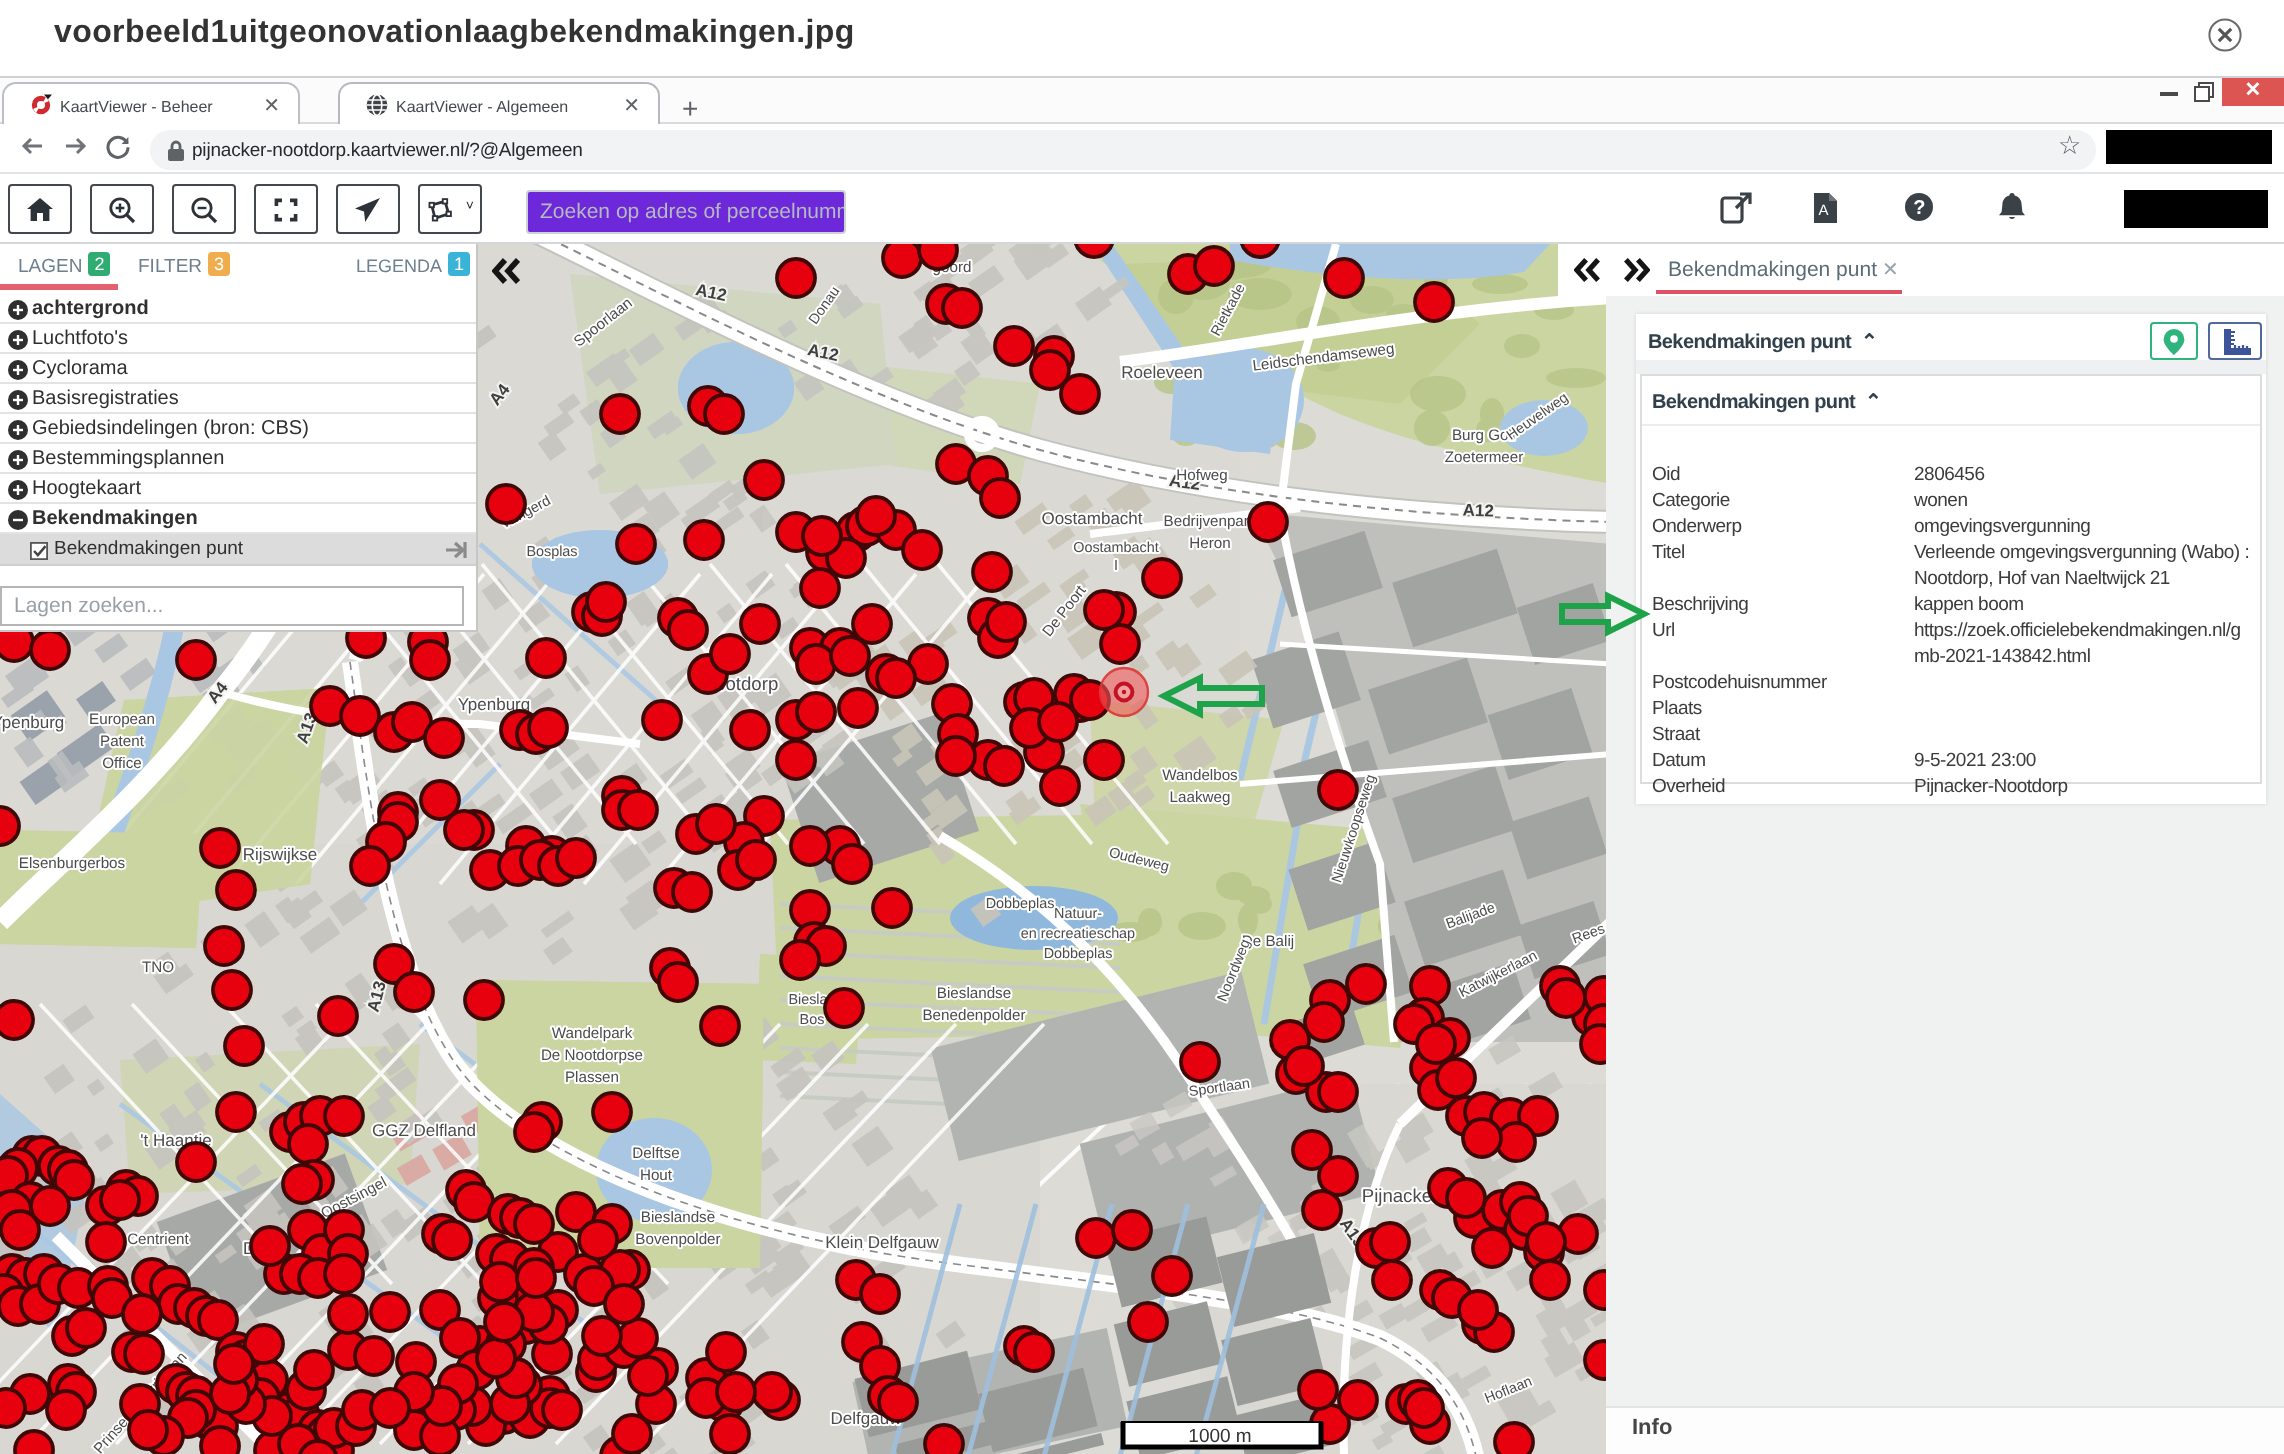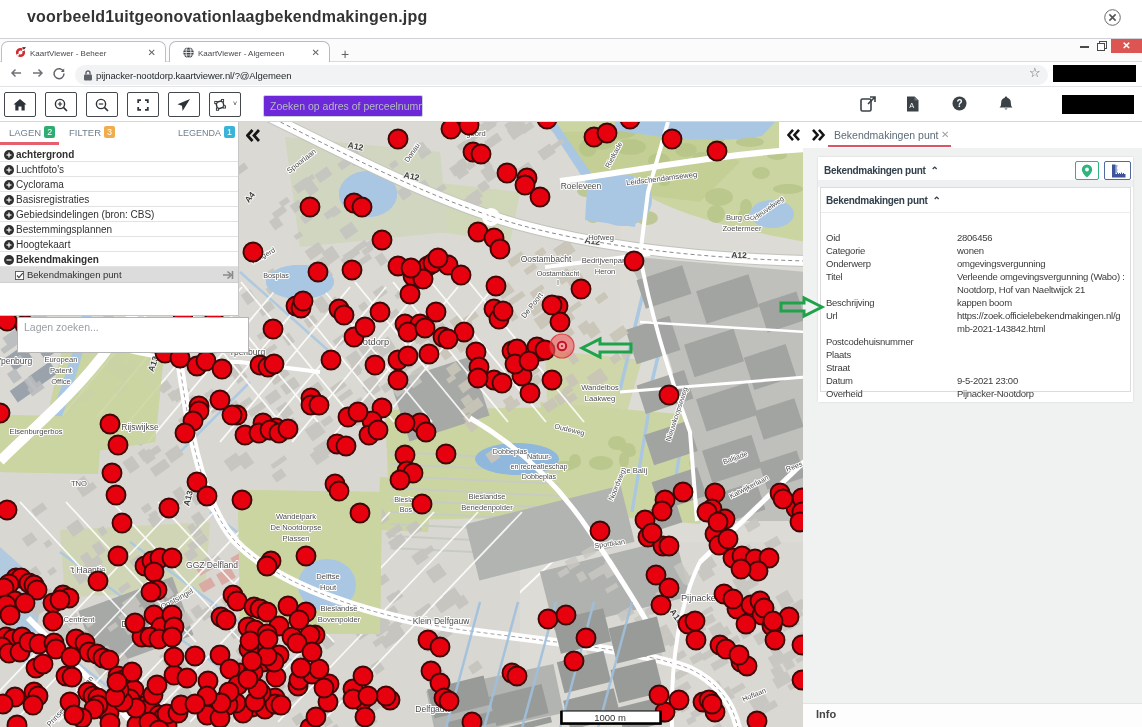--- a/index.html
+++ b/index.html
@@ -12,21 +12,21 @@
 #title { left:27px; top:8px; font-size:16px; font-weight:bold; color:#333; letter-spacing:0.2px; }
 #xclose { left:1104px; top:9px; }
 
 
 #chrome { left:0; top:38px; width:1142px; height:689px; border-top:1px solid #cfd1d4; background:#fff; }
 #tabstrip { left:0; top:0; width:1142px; height:23px; background:#fbfbfb; border-bottom:1px solid #d9dbde; }
 .tab { position:absolute; top:2px; height:21px; background:#fff; border:1px solid #bcc0c5; border-bottom:none;
   border-radius:7px 7px 0 0; font-size:8px; color:#45494e; }
 .tab .ttl { position:absolute; left:28px; top:6.5px; white-space:nowrap; }
 .tab .tx { position:absolute; right:9px; top:5px; color:#5f6368; font-size:10px; }
-#tab1 { left:1px; width:165px; }
+#tab1 { left:1px; width:149px; }
 #tab2 { left:169px; width:161px; background:#fff; border-color:#b6bac0; }
 #newtab { left:341px; top:7px; font-size:14px; color:#5f6368; }
 .winbtn { position:absolute; color:#4a4a4a; }
 #btnmin { left:1080px; top:1px; width:9px; height:8px; border-bottom:2px solid #4a4a4a; }
 #btnmax { left:1097px; top:4px; width:8px; height:8px; border:1px solid #4a4a4a; background:#fff; box-shadow:2px -2px 0 -1px #fff, 2px -2px 0 0 #4a4a4a; }
 #btnclose { left:1111px; top:0px; width:31px; height:14px; background:#dd5552; color:#fff; font-size:10px; text-align:center; line-height:14px; font-weight:bold; }
 
 #addrbar { left:0; top:23px; width:1142px; height:25px; background:#fff; border-bottom:1px solid #e2e4e7; }
 .navic { position:absolute; top:3px; color:#5f6368; font-size:14px; }
 #pill { position:absolute; left:75px; top:2.5px; width:973px; height:20px; background:#f1f3f4; border-radius:10px; }
@@ -50,21 +50,21 @@
 #lpanel { position:absolute; left:0; top:0; width:239px; height:194px; background:#fff; border-right:1px solid #c6c6c6; border-bottom:1px solid #c6c6c6; }
 #ltabs { position:absolute; left:0; top:0; width:238px; height:22px; background:#fff; }
 .ltab { position:absolute; top:5px; font-size:9.5px; color:#6e7f8d; white-space:nowrap; }
 .badge { display:inline-block; min-width:11px; padding:0 2px; height:12px; line-height:12px; font-size:9px; color:#fff;
   text-align:center; border-radius:2px; margin-left:3px; position:relative; top:-1px; }
 #lunderline { position:absolute; left:0; top:20px; width:59px; height:2.5px; background:#e5606e; }
 .lrow { position:absolute; left:0; width:238px; height:15px; border-bottom:1px solid #e3e3e3; font-size:10px; color:#303030; }
 .lrow .ic { position:absolute; left:4px; top:2.5px; }
 .lrow .tt { position:absolute; left:16px; top:2px; white-space:nowrap;text-align:right; }
 #lsub { position:absolute; left:0; top:145px; width:238px; height:16px; background:#dcdcdc; border-bottom:1px solid #cfcfcf; font-size:9.5px; color:#303030; }
-#lsearch { position:absolute; left:17px; top:171px; width:232px; height:36px; border:1px solid #b5b5b5; font-size:10.5px; color:#9aa0a5; line-height:18px; padding-left:6px; background:#fff;margin-top:24px; }
+#lsearch { position:absolute; left:0; top:171px; width:232px; height:20px; border:1px solid #b5b5b5; font-size:10.5px; color:#9aa0a5; line-height:18px; padding-left:6px; background:#fff; }
 #lcollapse { left:246px; top:7px; }
 
 
 #rtabstrip { position:absolute; left:779px; top:0; width:363px; height:26px; background:#fff; }
 #rpanel { position:absolute; left:803px; top:26px; width:339px; height:580px; background:#f0f1f1; }
 
 #rtabtxt { position:absolute; left:55px; top:7px; font-size:10.5px; color:#5d6b77; }
 #rtabx { position:absolute; left:162px; top:7px; font-size:10px; color:#9aa2a9; }
 #runderline { position:absolute; left:49px; top:23px; width:123px; height:2px; background:#dd5264; }
 #rcard { position:absolute; left:15px; top:9px; width:315px; height:245px; background:#fff; box-shadow:0 0 2px rgba(0,0,0,0.12); }

